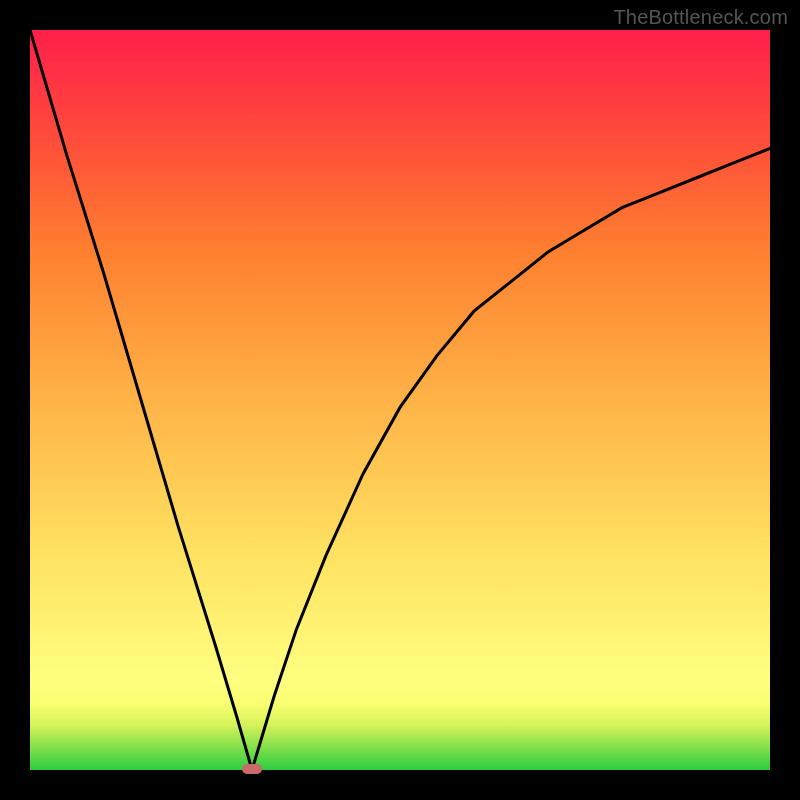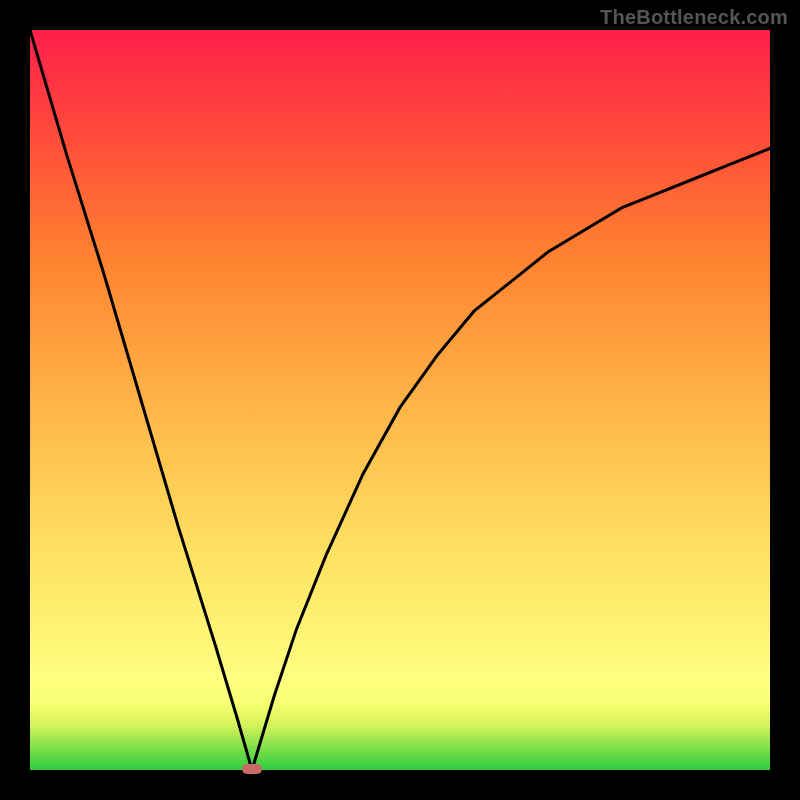--- a/index.html
+++ b/index.html
@@ -34,21 +34,21 @@
       #ff8030 70%,
       #ff4d3a 85%,
       #ff1f4a 100%);
   }
   .watermark {
     position: absolute;
     top: 6px;
     right: 12px;
     color: #555;
     font-size: 20px;
-    font-weight: 700;
+    font-weight: 400;
     letter-spacing: 0.2px;
     user-select: none;
     text-align: center;
   }
   svg.curve {
     position: absolute;
     left: 0;
     top: 0;
     width: 740px;
     height: 740px;

